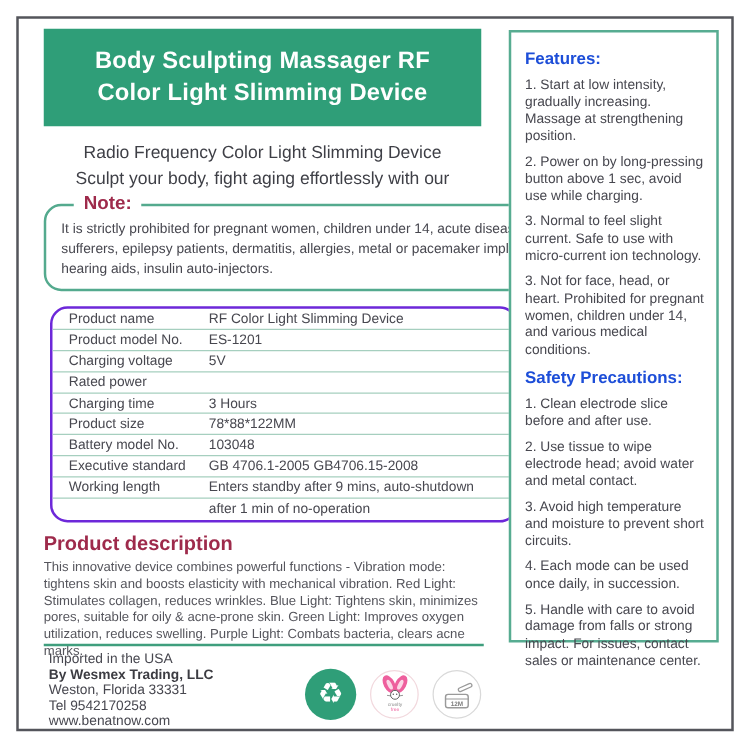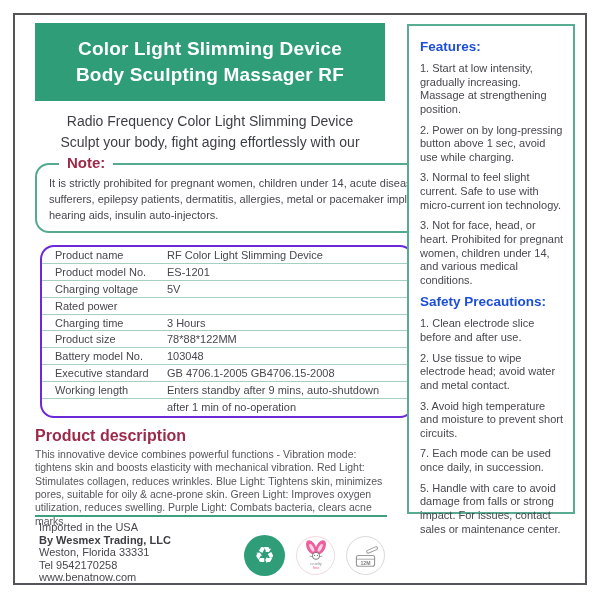--- a/index.html
+++ b/index.html
@@ -69,22 +69,22 @@
   .features-box p { color:#47474F; font-size:11px; line-height:1.24;
     margin-bottom:7px; }
 </style>
 </head>
 <body>
 
 <div class="page">
   <div class="label">
 
     <div class="banner">
+      <div>Body Sculpting Massager RF</div>
       <div>Color Light Slimming Device</div>
-      <div>Body Sculpting Massager RF</div>
     </div>
 
     <div class="subtitle">
       <div>Radio Frequency Color Light Slimming Device</div>
       <div>Sculpt your body, fight aging effortlessly with our</div>
     </div>
 
     <div class="note-box">
       <span class="note-label">Note:</span>
       <p class="note-text">It is strictly prohibited for pregnant women, children under 14, acute disease sufferers, epilepsy patients, dermatitis, allergies, metal or pacemaker implants, hearing aids, insulin auto-injectors.</p>
@@ -178,18 +178,18 @@
     <div class="features-box">
       <h3>Features:</h3>
       <p>1. Start at low intensity, gradually increasing. Massage at strengthening position.</p>
       <p>2. Power on by long-pressing button above 1 sec, avoid use while charging.</p>
       <p>3. Normal to feel slight current. Safe to use with micro-current ion technology.</p>
       <p>3. Not for face, head, or heart. Prohibited for pregnant women, children under 14, and various medical conditions.</p>
       <h3>Safety Precautions:</h3>
       <p>1. Clean electrode slice before and after use.</p>
       <p>2. Use tissue to wipe electrode head; avoid water and metal contact.</p>
       <p>3. Avoid high temperature and moisture to prevent short circuits.</p>
-      <p>7. Each mode can be used once daily, in succession.</p>
+      <p>4. Each mode can be used once daily, in succession.</p>
       <p>5. Handle with care to avoid damage from falls or strong impact. For issues, contact sales or maintenance center.</p>
     </div>
 
   </div>
 </div>
 
 </body></html>

